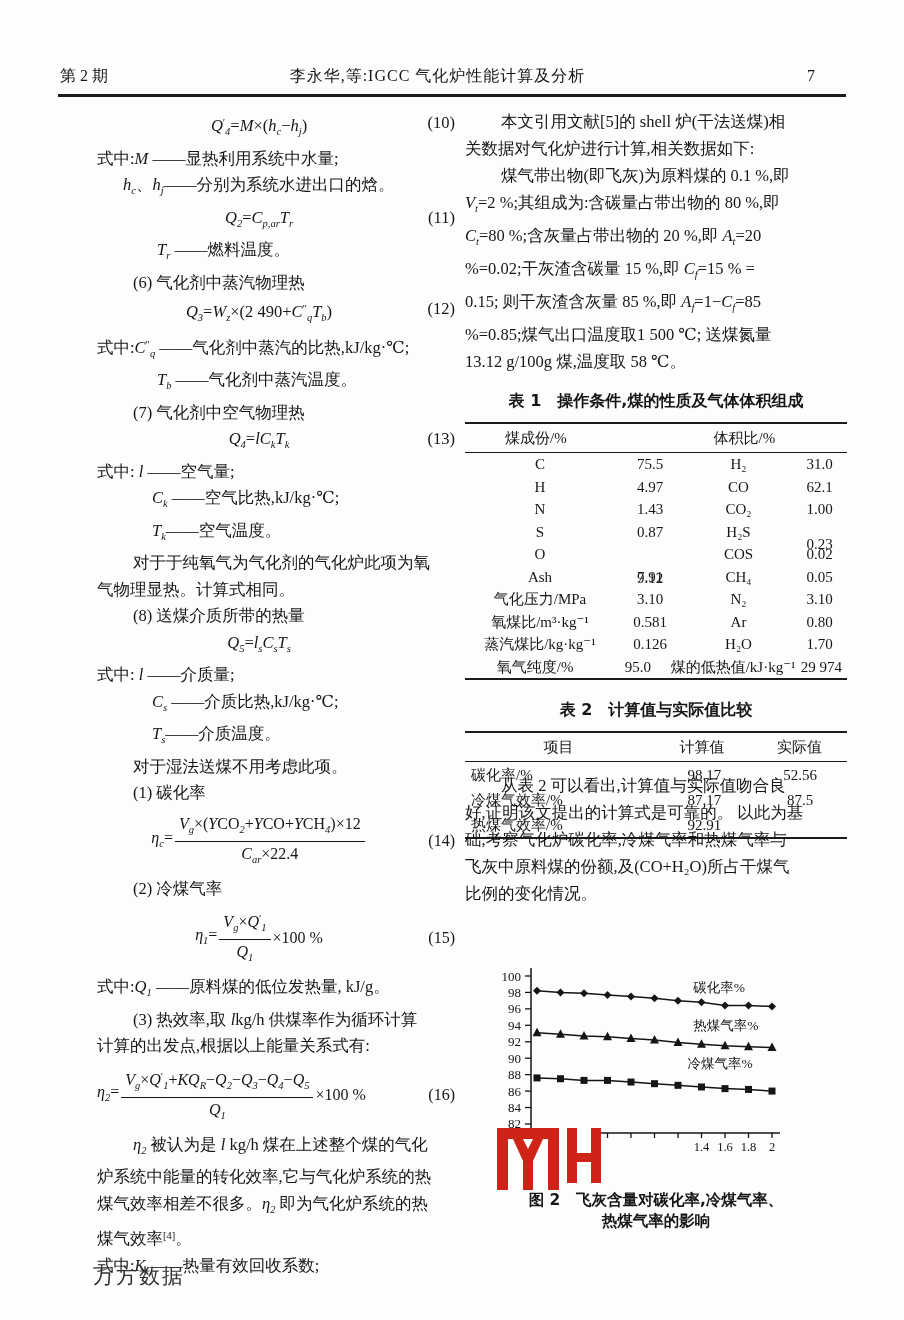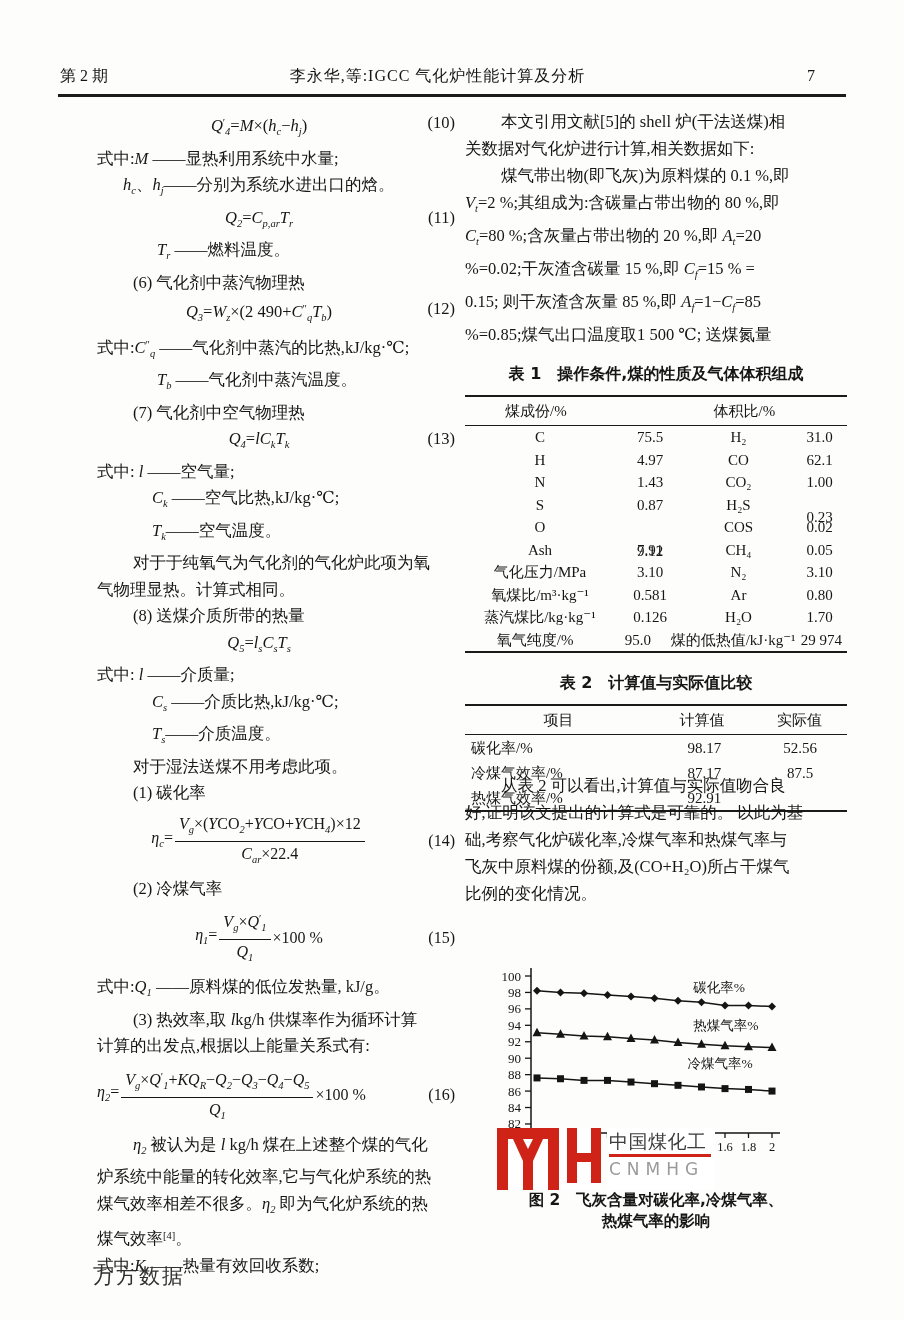--- a/index.html
+++ b/index.html
@@ -142,20 +142,21 @@
         <div class="line" style="padding-left: 36px;"><span class="sg-n">本文引用文献[5]的 shell 炉(干法送煤)相</span></div>
         <div class="line"><span class="sg-n">关数据对气化炉进行计算,相关数据如下:</span></div>
       </div>
     <div id="rc-para2">
         <div class="line" style="padding-left: 36px;"><span class="sg-n">煤气带出物(即飞灰)为原料煤的 0.1 %,即</span></div>
         <div class="line"><span class="sg-i">V</span><span class="sg-sub">t</span><span class="sg-n">=2 %;其组成为:含碳量占带出物的 80 %,即</span></div>
         <div class="line"><span class="sg-i">C</span><span class="sg-sub">t</span><span class="sg-n">=80 %;含灰量占带出物的 20 %,即 </span><span class="sg-i">A</span><span class="sg-sub">t</span><span class="sg-n">=20</span></div>
         <div class="line"><span class="sg-n">%=0.02;干灰渣含碳量 15 %,即 </span><span class="sg-i">C</span><span class="sg-sub">f</span><span class="sg-n">=15 % =</span></div>
         <div class="line"><span class="sg-n">0.15; 则干灰渣含灰量 85 %,即 </span><span class="sg-i">A</span><span class="sg-sub">f</span><span class="sg-n">=1−</span><span class="sg-i">C</span><span class="sg-sub">f</span><span class="sg-n">=85</span></div>
         <div class="line"><span class="sg-n">%=0.85;煤气出口温度取1 500 ℃; 送煤氮量</span></div>
+        <div class="line"><span class="sg-n">13.12 g/100g 煤,温度取 58 ℃。</span></div>
       </div>
     <div class="tbl-title">表 1　操作条件,煤的性质及气体体积组成</div>
     <div class="tbl" id="table1">
         <div class="trow head">
           <div class="tcell" style="width: 220px; text-align: left; padding-left: 40px;">煤成份/%</div>
           <div class="tcell" style="width: 160px; text-align: left; padding-left: 25px;">体积比/%</div>
         </div>
         <div class="trow" style="height: 22.5px;">
           <div class="tcell" style="width: 150px;">C</div>
           <div class="tcell" style="width: 70px;">75.5</div>
@@ -334,25 +335,20 @@
     <svg class="wm-logo" viewBox="0 0 104 62">
       <rect x="0" y="0" width="104" height="62" fill="#ffffff"></rect>
       <rect x="0" y="0" width="62" height="11" fill="#cf2318"></rect>
       <rect x="0" y="0" width="11" height="62" fill="#cf2318"></rect>
       <rect x="51" y="0" width="11" height="62" fill="#cf2318"></rect>
       <polygon points="16,11 26,11 31,21 36,11 46,11 36,33 36,62 26,62 26,33" fill="#cf2318"></polygon>
       <rect x="70" y="0" width="10" height="55" fill="#cf2318"></rect>
       <rect x="94" y="0" width="10" height="55" fill="#cf2318"></rect>
       <rect x="70" y="25" width="34" height="9" fill="#cf2318"></rect>
     </svg>
-    <div class="wm-text">
-      <div class="wm-cn">中国煤化工</div>
-      <div class="wm-rule"></div>
-      <div class="wm-en">CNMHG</div>
-    </div>
   </div>
 
   <div class="caption">
     <div>图 2　飞灰含量对碳化率,冷煤气率、</div>
     <div>热煤气率的影响</div>
   </div>
 
   <div class="footer">万方数据</div>
 </div>
 

